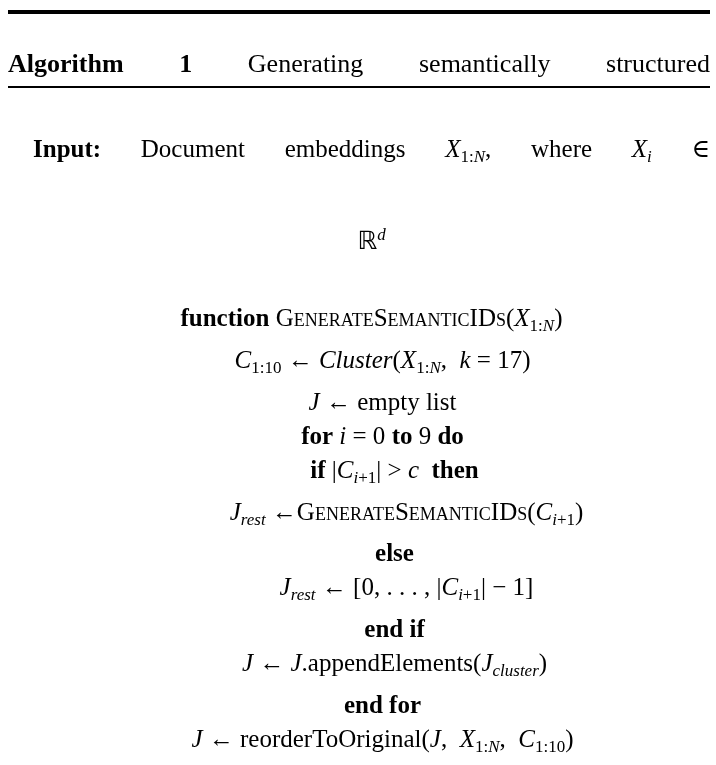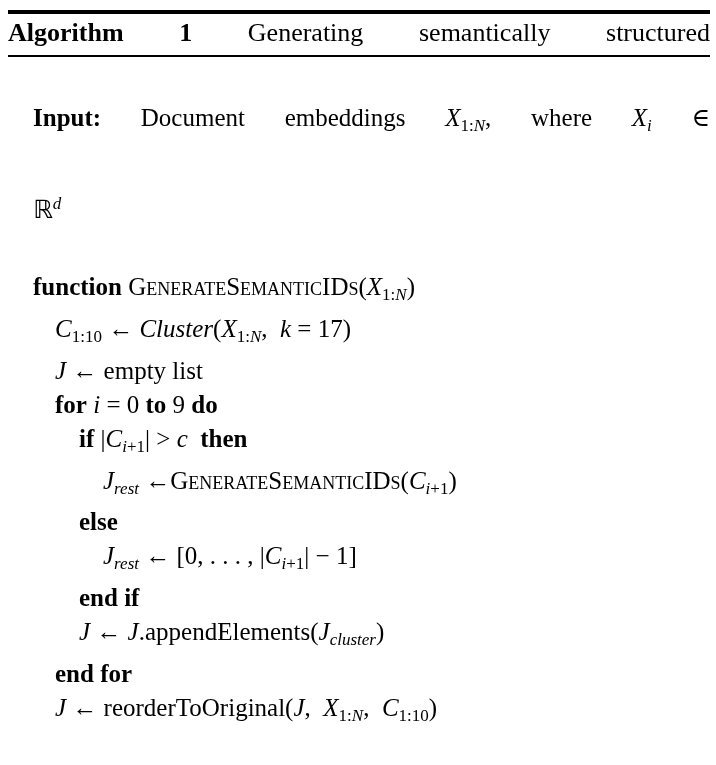--- a/index.html
+++ b/index.html
@@ -12,22 +12,22 @@
     color: #000000;
     font-family: "Liberation Serif", "DejaVu Serif", serif;
     font-size: 25px;
     padding: 10px 6px 0 8px;
     overflow: hidden;
   }
   .rule { background: #000000; width: 702px; }
   .rule.thick { height: 4px; }
   .rule.thin { height: 2px; }
   .rule.mid { margin: 3px 0 4px 0; }
-  .caption .line { line-height: 38px; font-size: 26px; }
-  .body .line { line-height: 34px; }
+  .caption .line { line-height: 38px; font-size: 26px; margin-top: 31px; }
+  .body .line { line-height: 34px; text-align: center; }
   .line { white-space: normal; }
   .line.justify { text-align: justify; text-align-last: justify; }
   .indent-0 { padding-left: 0; }
   .indent-1 { padding-left: 25px; margin-top: 44px; }
   .indent-2 { padding-left: 47px; }
   .indent-3 { padding-left: 71px; }
   .indent-4 { padding-left: 95px; }
   .b  { font-weight: bold; }
   .i  { font-style: italic; }
   .sc { font-variant: small-caps; }

